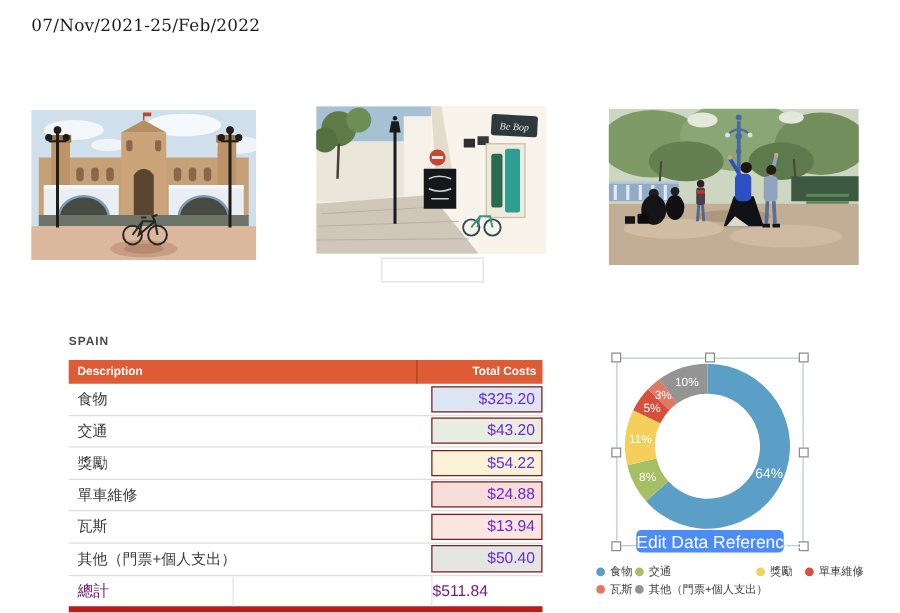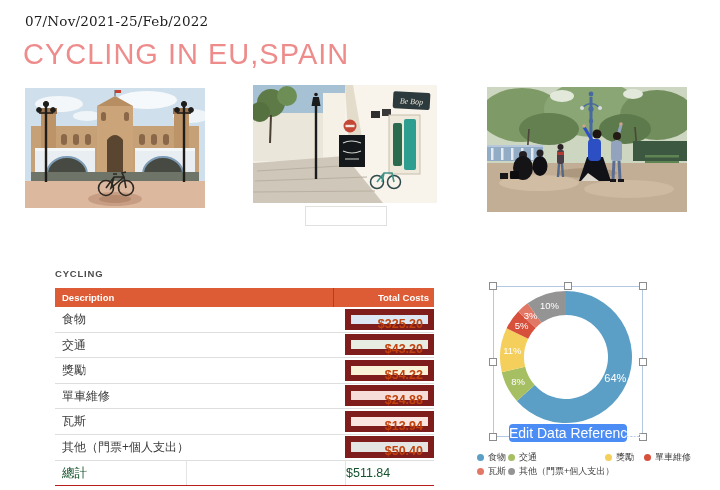--- a/index.html
+++ b/index.html
@@ -19,24 +19,24 @@
                 color:#4a4a4a;letter-spacing:.8px;}
   .table{position:absolute;left:55px;top:288px;width:379px;font-family:"Liberation Sans",sans-serif;}
   .t-head{display:flex;height:19px;background:#DD5B35;color:#fff;font-weight:bold;font-size:9.5px;gap:40px;}
   .t-head .h-desc{flex:1;line-height:19px;padding-left:7px;}
   .t-head .h-cost{width:101px;line-height:19px;text-align:right;padding-right:5px;
                   border-left:1px solid rgba(120,40,12,.5);box-sizing:border-box;}
   .t-row{display:flex;height:24.6px;border-bottom:1px solid #DEDEDE;}
   .t-label{flex:1;font-size:12px;color:#3b3b3b;line-height:24px;padding-left:7px;
            white-space:nowrap;overflow:hidden;}
   .t-valwrap{width:89px;position:relative;box-sizing:border-box;}
-  .t-cell{position:absolute;left:0;right:0;top:1.5px;bottom:2px;border:6px solid #7f1d1d;
-          font-weight:bold;font-size:12.5px;color:#c2410c;text-align:right;
+  .t-cell{position:absolute;left:0;right:0;top:1.5px;bottom:2px;border:1px solid #7f1d1d;
+          font-weight:normal;font-size:12.5px;color:#6d28d9;text-align:right;
           padding-right:5px;line-height:19px;box-sizing:border-box;}
-  .t-total{display:flex;height:24.6px;font-size:12.5px;color:#14532d;border-bottom:1px solid #b91c1c;}
+  .t-total{display:flex;height:24.6px;font-size:12.5px;color:#701a75;border-bottom:6px solid #b91c1c;}
   .t-total .tt-label{width:131px;line-height:24px;padding-left:7px;box-sizing:border-box;}
   .t-total .tt-mid{flex:1;border-left:1px solid #E4E4E4;}
   .t-total .tt-val{width:89px;border-left:1px solid #E4E4E4;
                    line-height:24px;padding-right:5px;box-sizing:border-box;}
   
   .chart-group{position:absolute;left:493px;top:286px;width:150px;height:151px;}
   .sel-box{position:absolute;left:0;top:0;right:0;bottom:0;border:1px solid #B4C8E4;}
   .handle{position:absolute;width:6px;height:6px;background:#fff;border:1px solid #8c8c8c;
           transform:translate(-50%,-50%);z-index:6;}
   .donut-svg{position:absolute;left:0;top:0;z-index:2;}
@@ -48,21 +48,20 @@
   .legend-item{position:absolute;display:flex;align-items:center;height:10px;}
   .legend-dot{width:7px;height:7px;border-radius:50%;margin-right:4px;flex:0 0 auto;}
   .legend-text{font-size:9px;color:#3c3c3c;white-space:nowrap;}
 </style>
 </head>
 <body>
 
 <div id="stage">
 
   <div class="date">07/Nov/2021-25/Feb/2022</div>
-  <div class="title">CYCLING IN EU,SPAIN</div>
 
   <svg class="photo" style="left:25px;top:88px" width="180" height="120" viewBox="0 0 180 120">
     <rect width="180" height="120" fill="#cfe0ec"></rect>
     <ellipse cx="34" cy="16" rx="24" ry="8" fill="#f3f7fa"></ellipse>
     <ellipse cx="122" cy="12" rx="30" ry="9" fill="#f6f9fb"></ellipse>
     <ellipse cx="166" cy="28" rx="18" ry="7" fill="#eef4f8"></ellipse>
     <ellipse cx="62" cy="28" rx="14" ry="5" fill="#eef4f8"></ellipse>
     <rect x="6" y="38" width="168" height="46" fill="#C6A177"></rect>
     <rect x="16" y="24" width="15" height="60" fill="#BD9468"></rect>
     <rect x="149" y="24" width="15" height="60" fill="#BD9468"></rect>
@@ -241,21 +240,21 @@
       <line x1="129" y1="56" x2="134" y2="38" stroke="#93a3bd" stroke-width="3"></line>
       <circle cx="134" cy="37" r="1.8" fill="#caa58c"></circle>
       <circle cx="130" cy="49" r="4" fill="#241b15"></circle>
       <line x1="127" y1="74" x2="126" y2="92" stroke="#5b6e92" stroke-width="3"></line>
       <line x1="132" y1="74" x2="133" y2="92" stroke="#5b6e92" stroke-width="3"></line>
       <rect x="123" y="92" width="6" height="3" fill="#16161a"></rect>
       <rect x="131" y="92" width="6" height="3" fill="#16161a"></rect>
     </g>
   </svg>
 
-  <div class="budget-label">CYCLING</div>
+  <div class="budget-label">SPAIN</div>
   <div class="table">
     <div class="t-head">
       <div class="h-desc">Description</div>
       <div class="h-cost">Total Costs</div>
     </div>
     <div>
         <div class="t-row">
       <div class="t-label">食物</div>
       <div class="t-valwrap">
         <div class="t-cell" style="background: rgb(220, 231, 243);">$325.20</div>

